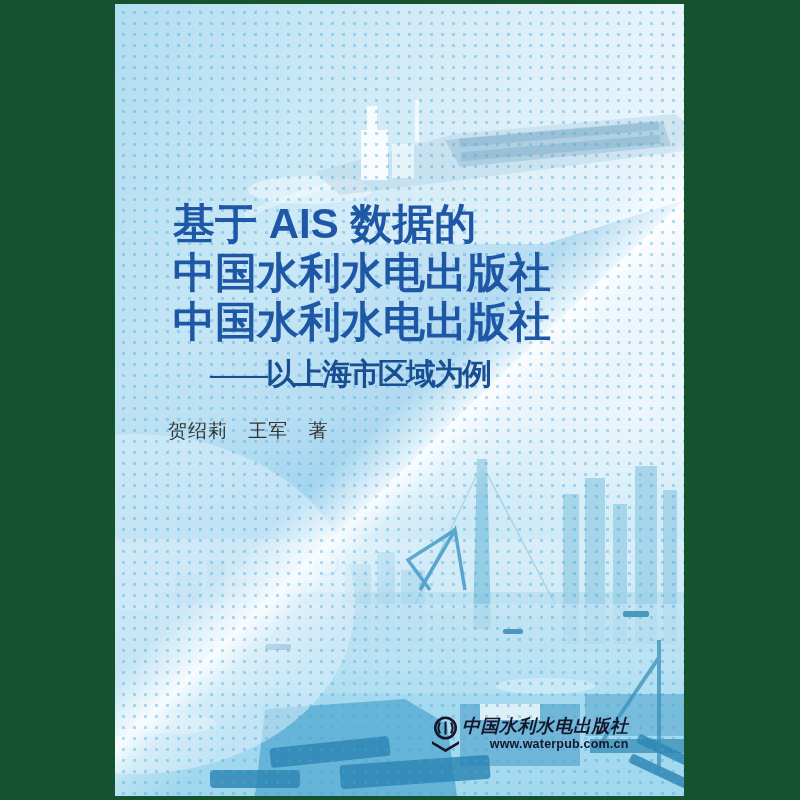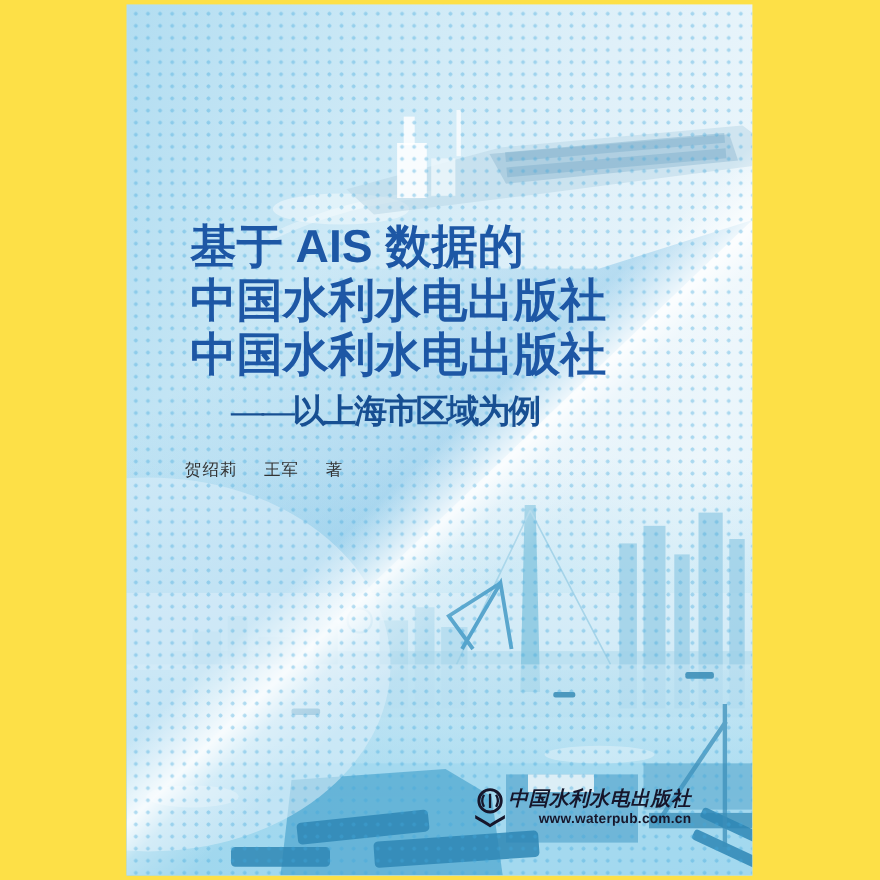--- a/index.html
+++ b/index.html
@@ -1,17 +1,17 @@
 <!DOCTYPE html>
 <html style="--title_blue: #1D57A5; --subtitle_blue: #174F92; --author_ink: #333333; --publisher_ink: #16162B; --base_light_blue: #CDE9F6; --accent_blue: #7CC4E6; --photo_blue: #56ACD2;"><head>
 <meta charset="utf-8">
 <style>
   html,body{margin:0;padding:0;}
   body{width:800px;height:800px;background:#ffffff;font-family:"Liberation Sans",sans-serif;}
-  .page{position:relative;width:800px;height:800px;background:#fde047;overflow:hidden;}
+  .page{position:relative;width:800px;height:800px;background:#14532d;overflow:hidden;}
 
   .cover{
     position:absolute;left:115px;top:4px;width:569px;height:792px;overflow:hidden;
     background:
       linear-gradient(rgba(142,210,236,0) 52%, rgba(136,206,234,0.45) 78%, rgba(120,200,232,0.55) 100%),
       linear-gradient(107deg,#b2ddf1 0%, var(--base_light_blue,#cde9f6) 30%, #dff0f9 56%, #ecf6fb 80%, #e0f1fa 100%);
   }
   .scene{position:absolute;left:0;top:0;width:569px;height:792px;display:block;}
   .dots{
     position:absolute;inset:0;pointer-events:none;
@@ -25,21 +25,21 @@
     color:var(--title_blue,#1d57a5);white-space:nowrap;
   }
   .subtitle{
     position:absolute;left:52px;top:350px;
     font-family:"Liberation Serif",serif;font-weight:700;
     font-size:30px;letter-spacing:-2px;
     color:var(--subtitle_blue,#174f92);white-space:nowrap;margin-left:43px;
   }
   .authors{
     position:absolute;left:53px;top:414px;
-    font-size:15px;letter-spacing:1px;color:var(--author_ink,#333333);white-space:nowrap;font-family:Liberation Mono, monospace;
+    font-size:19px;letter-spacing:1px;color:var(--author_ink,#333333);white-space:nowrap;
   }
   .authors .name{margin-right:14px;}
 
   .publisher{
     position:absolute;left:314px;top:712px;
     display:flex;align-items:flex-start;gap:0;color:var(--publisher_ink,#16162b);
   }
   .publisher .logo{width:33px;height:37px;flex:0 0 auto;}
   .pub-name{
     font-family:"Liberation Serif",serif;font-style:italic;font-weight:700;

